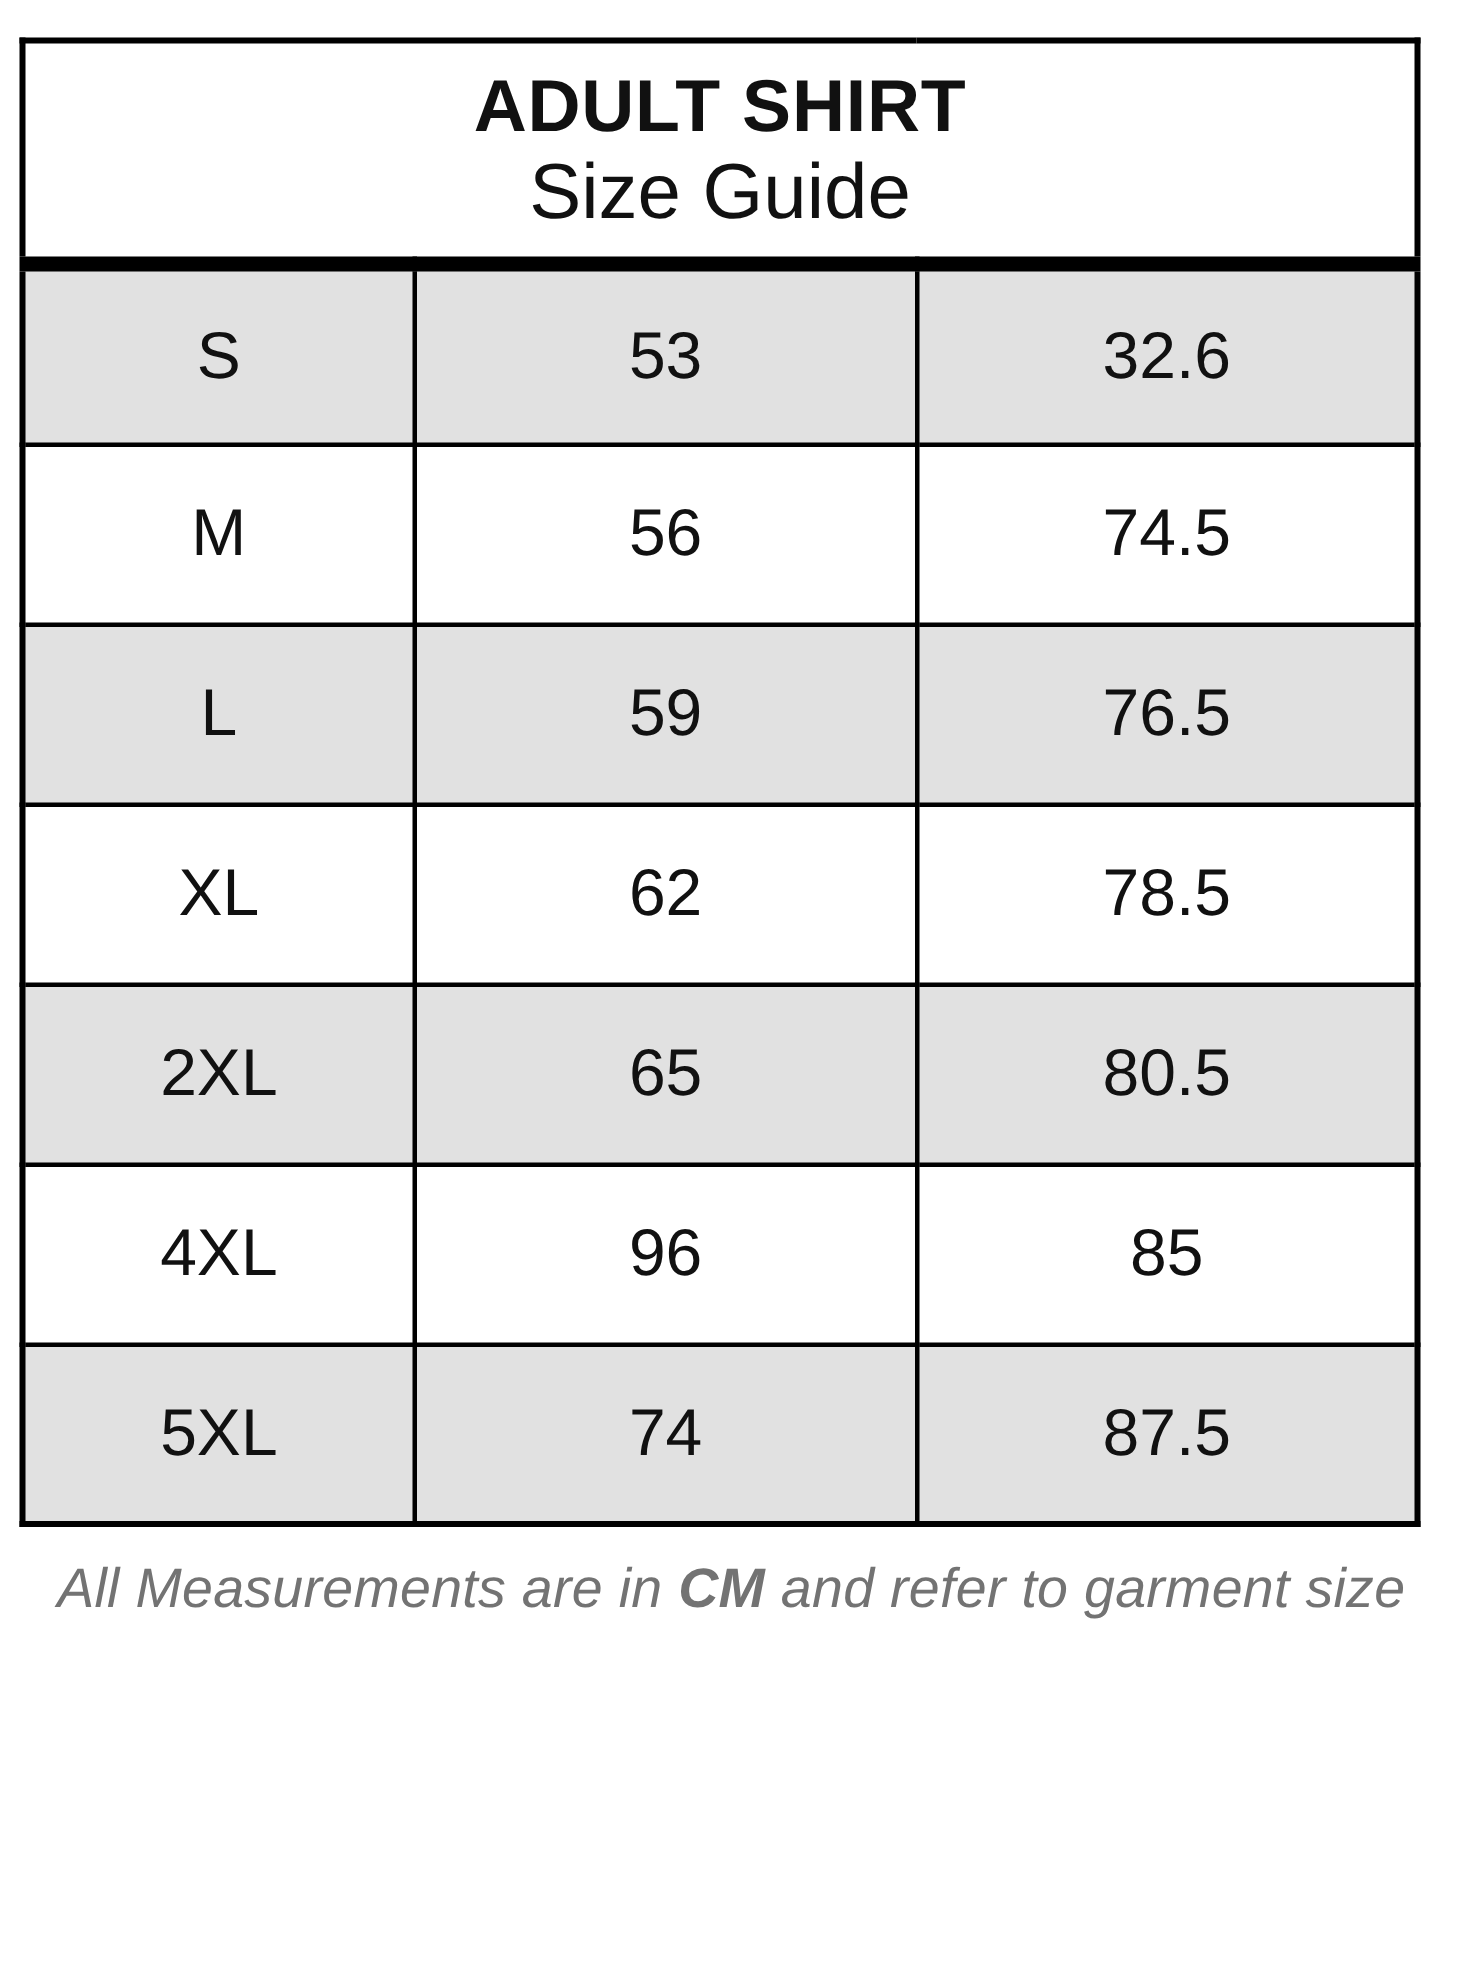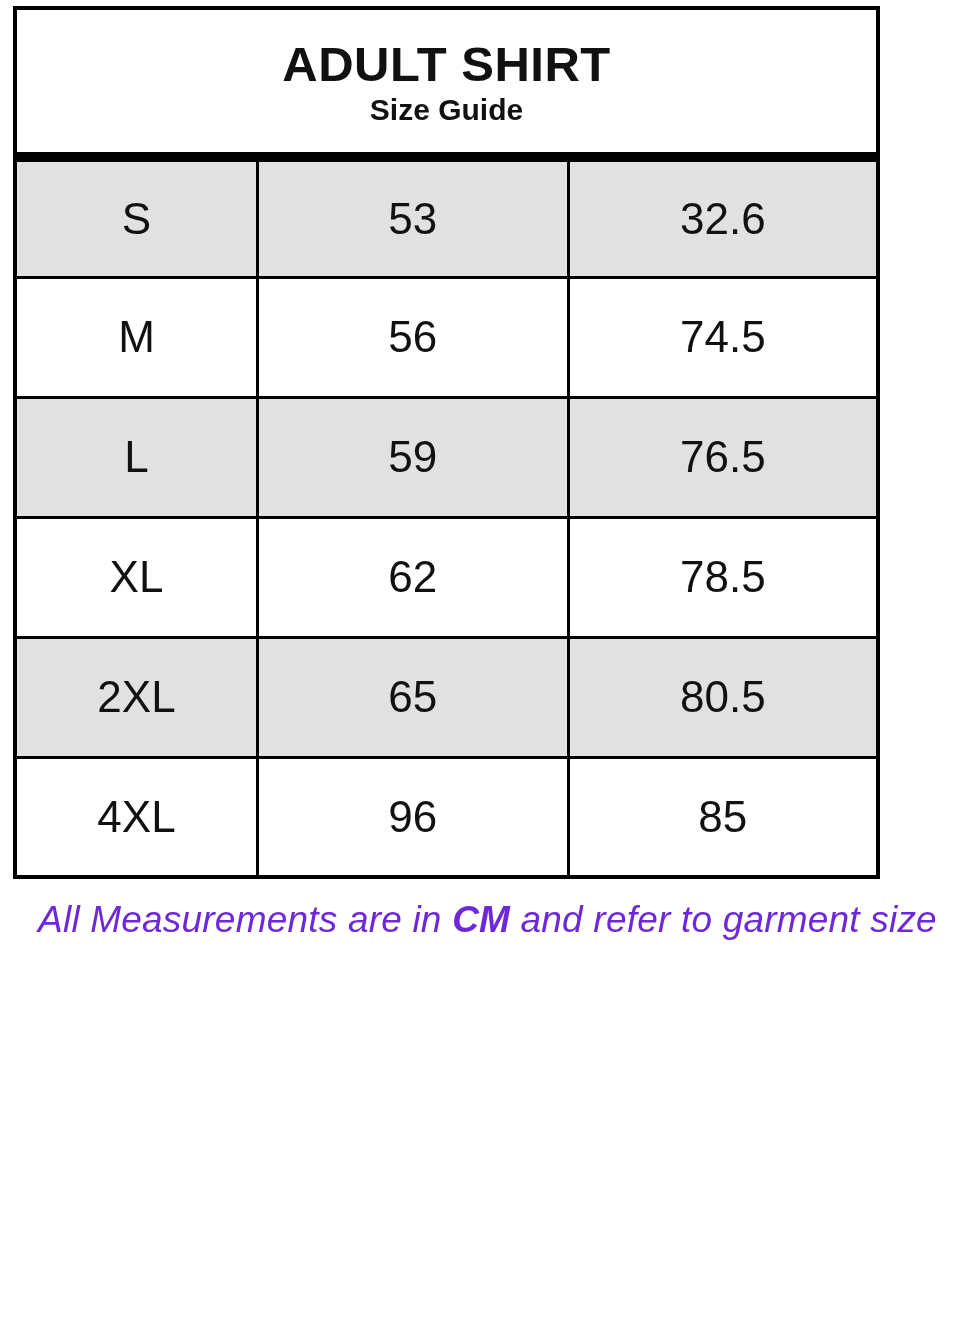--- a/index.html
+++ b/index.html
@@ -16,22 +16,22 @@
     color:var(--text);
   }
   .sheet{
     position:relative;
     width:975px;height:1320px;
     background:var(--bg);
   }
   table.size-table{
     border-collapse:collapse;
     table-layout:fixed;
-    width:867px;
-    margin:6px 0 0 13px;
+    width:934px;
+    margin:25px 0 0 13px;
     border:4px solid var(--border);
   }
   col.c-size{width:28.1%;}
   col.c-chest{width:36.0%;}
   col.c-length{width:35.9%;}
   td,th{
     border:3px solid var(--border);
     text-align:center;
     vertical-align:middle;
     padding:0;
@@ -41,22 +41,22 @@
     border-bottom:10px solid var(--border);
     background:var(--bg);
   }
   .title-line1{
     font-size:49px;
     font-weight:700;
     letter-spacing:0.5px;
     line-height:1.15;
   }
   .title-line2{
-    font-size:30px;
-    font-weight:700;
+    font-size:52px;
+    font-weight:400;
     line-height:1.1;
   }
   tr.header-row th{
     height:91px;
     font-size:42px;
     font-weight:700;
     background:var(--bg);
   }
   tbody.data-rows td{
     height:120px;
@@ -68,21 +68,21 @@
   }
   tbody.data-rows tr:nth-child(even) td{
     background:var(--bg);
   }
   .footnote{
     margin-top:20px;
     text-align:center;
     font-size:37px;
     font-style:italic;
     font-weight:400;
-    color:#6d28d9;
+    color:#737373;
     letter-spacing:0.2px;
   }
   .footnote .unit{
     font-weight:700;
   }
 </style>
 </head>
 <body>
 
 <div class="sheet">
@@ -125,20 +125,25 @@
       <tr>
         <td>2XL</td>
         <td>65</td>
         <td>80.5</td>
       </tr>
       <tr>
         <td>4XL</td>
         <td>96</td>
         <td>85</td>
       </tr>
+      <tr>
+        <td>5XL</td>
+        <td>74</td>
+        <td>87.5</td>
+      </tr>
     </tbody>
   </table>
 
   <div class="footnote">
     <span>All Measurements are in </span><span class="unit">CM</span><span> and refer to garment size</span>
   </div>
 
 </div>
 
 </body></html>

